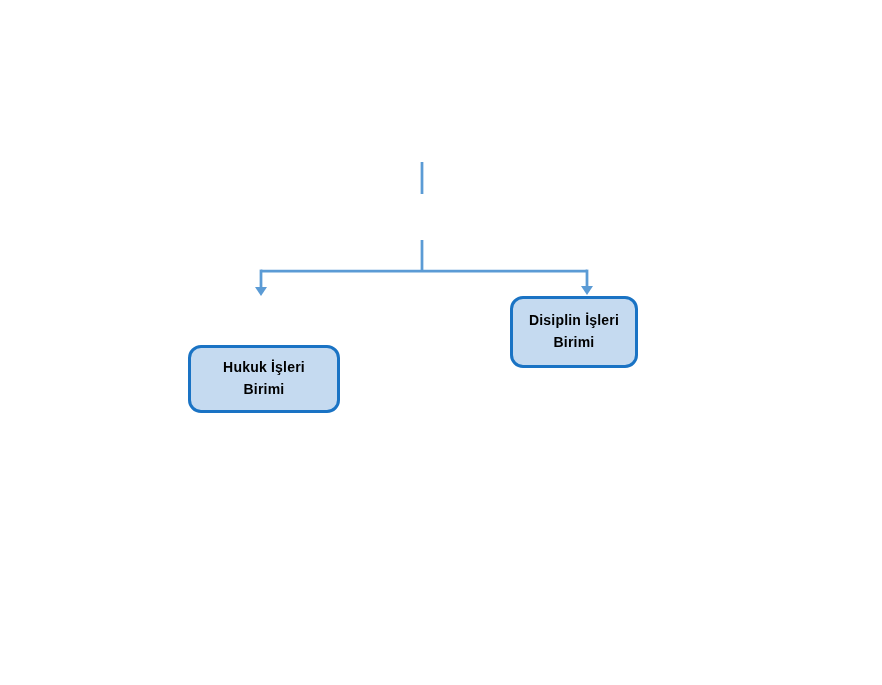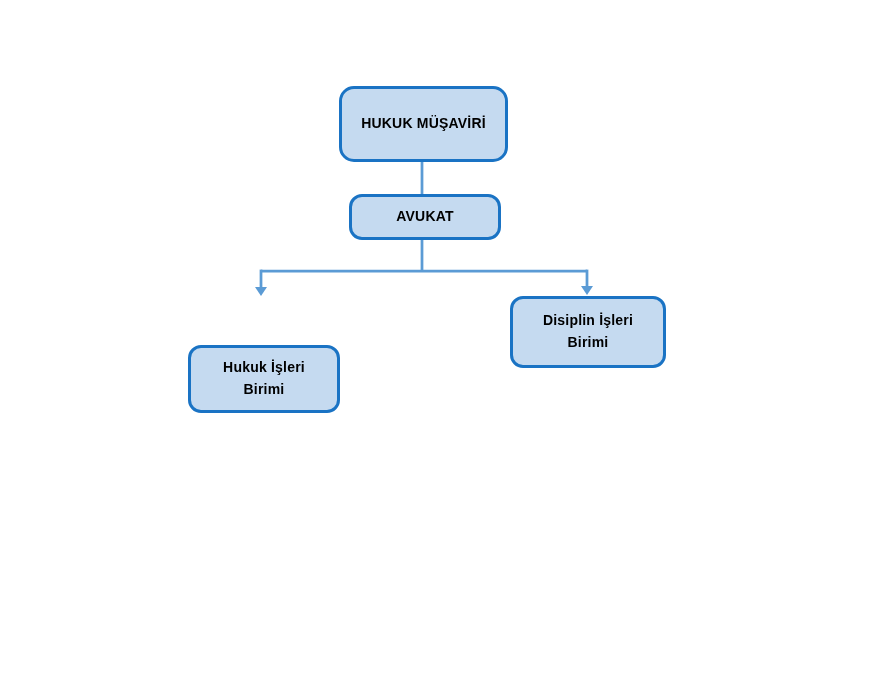--- a/index.html
+++ b/index.html
@@ -46,21 +46,21 @@
     font-weight: bold;
     font-size: 14px;
     line-height: 1.55;
     color: var(--text, #000000);
     white-space: pre-line;
     letter-spacing: 0.2px;
   }
   .node-top    { left: 339px; top:  86px; width: 169px; height: 76px; border-radius: 15px; }
   .node-mid    { left: 349px; top: 194px; width: 152px; height: 46px; }
   .node-left   { left: 188px; top: 297px; width: 152px; height: 68px; margin-top: 48px; }
-  .node-right  { left: 510px; top: 296px; width: 156px; height: 72px; }
+  .node-right  { left: 510px; top: 296px; width: 128px; height: 72px; }
 </style>
 </head>
 <body>
 
 <div class="canvas">
 
   <svg class="connectors" width="882" height="685" viewBox="0 0 882 685" aria-hidden="true">
 
     <path class="conn-line" d="M422 162 V 194"></path>
 
@@ -68,27 +68,21 @@
 
     <path class="conn-line" d="M261 271 H 587"></path>
 
     <path class="conn-line" d="M261 269.6 V 288"></path>
     <polygon class="conn-arrow" points="255,287 267,287 261,296"></polygon>
 
     <path class="conn-line" d="M587 269.6 V 287"></path>
     <polygon class="conn-arrow" points="581,286 593,286 587,295"></polygon>
   </svg>
 
-  <div class="node node-top">
-    <span class="node-label">HUKUK MÜŞAVİRİ</span>
-  </div>
 
-  <div class="node node-mid">
-    <span class="node-label">AVUKAT</span>
-  </div>
 
   <div class="node node-left">
     <span class="node-label">Hukuk İşleri
 Birimi</span>
   </div>
 
   <div class="node node-right">
     <span class="node-label">Disiplin İşleri
 Birimi</span>
   </div>

